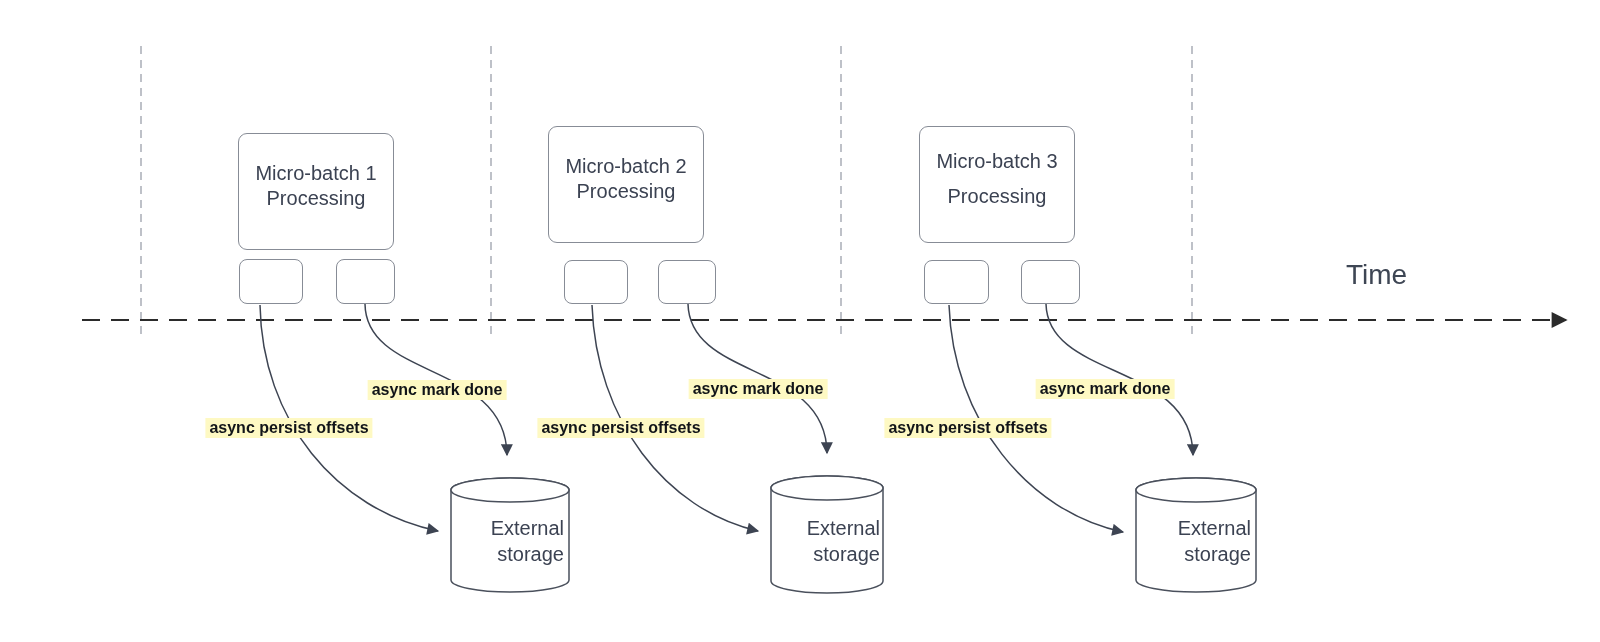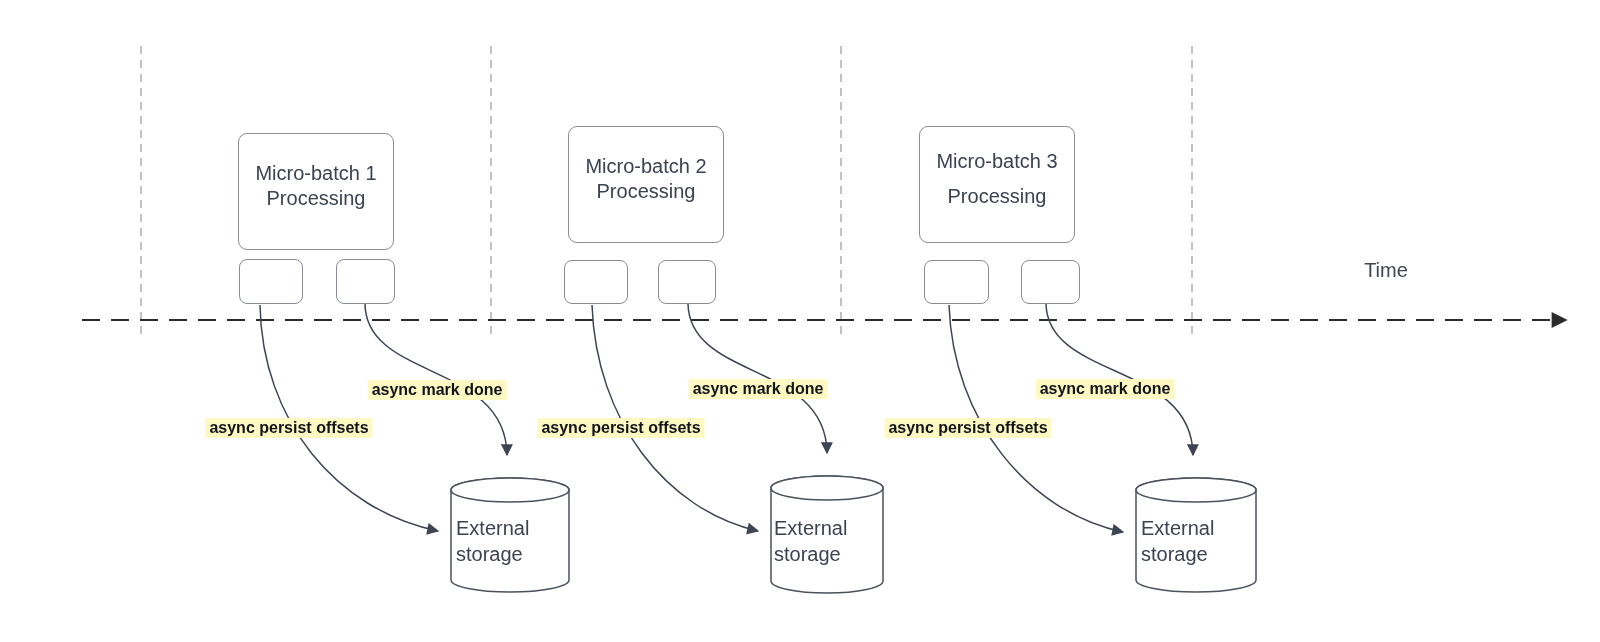--- a/index.html
+++ b/index.html
@@ -43,33 +43,33 @@
     font-size: 16px;
     font-weight: bold;
     color: #111418;
     white-space: nowrap;
   }
   .storage-label {
     position: absolute;
     display: flex;
     align-items: center;
     justify-content: center;
-    text-align: left;
+    text-align: right;
     padding-top: 12px;
     color: #3b4252;
     font-size: 20px;
     line-height: 26px;
   }
   .time-label {
     position: absolute;
     left: 1346px;
     top: 259px;
     width: 80px;
-    text-align: center;
-    font-size: 20px;
+    text-align: left;
+    font-size: 28px;
     color: #3e4654;
   }
 </style>
 </head>
 <body>
 
 <div class="canvas">
 
   <svg class="layer" width="1600" height="642" viewBox="0 0 1600 642">
     <defs>
@@ -116,21 +116,21 @@
   <div class="proc-box" style="left:238px; top:125px; width:156px; height:117px;margin-top:8px;">
     <div>Micro-batch 1</div>
     <div>Processing</div>
   </div>
   <div class="mini-box" style="left:239px; top:259px; width:64px; height:45px;"></div>
   <div class="mini-box" style="left:336px; top:259px; width:59px; height:45px;"></div>
   <div class="arrow-label" style="left:289px; top:428px;">async persist offsets</div>
   <div class="arrow-label" style="left:437px; top:390px;">async mark done</div>
   <div class="storage-label" style="left:456px; top:480px; width:108px; height:110px;">External storage</div>
 
-  <div class="proc-box" style="left:568px; top:126px; width:156px; height:117px;">
+  <div class="proc-box" style="left:548px; top:126px; width:156px; height:117px;">
     <div>Micro-batch 2</div>
     <div>Processing</div>
   </div>
   <div class="mini-box" style="left:564px; top:260px; width:64px; height:44px;"></div>
   <div class="mini-box" style="left:658px; top:260px; width:58px; height:44px;"></div>
   <div class="arrow-label" style="left:621px; top:428px;">async persist offsets</div>
   <div class="arrow-label" style="left:758px; top:389px;">async mark done</div>
   <div class="storage-label" style="left:774px; top:480px; width:106px; height:110px;">External storage</div>
 
   <div class="proc-box" style="left:919px; top:126px; width:156px; height:117px;gap:10px;">

